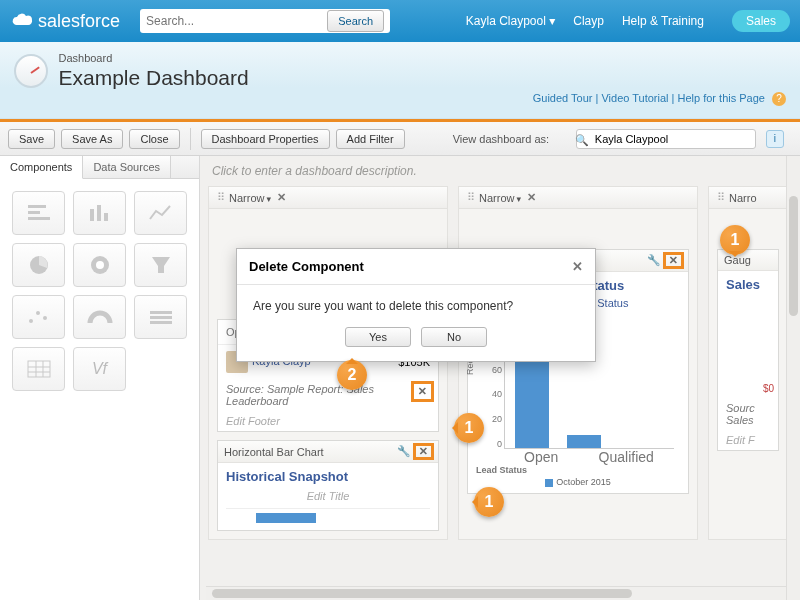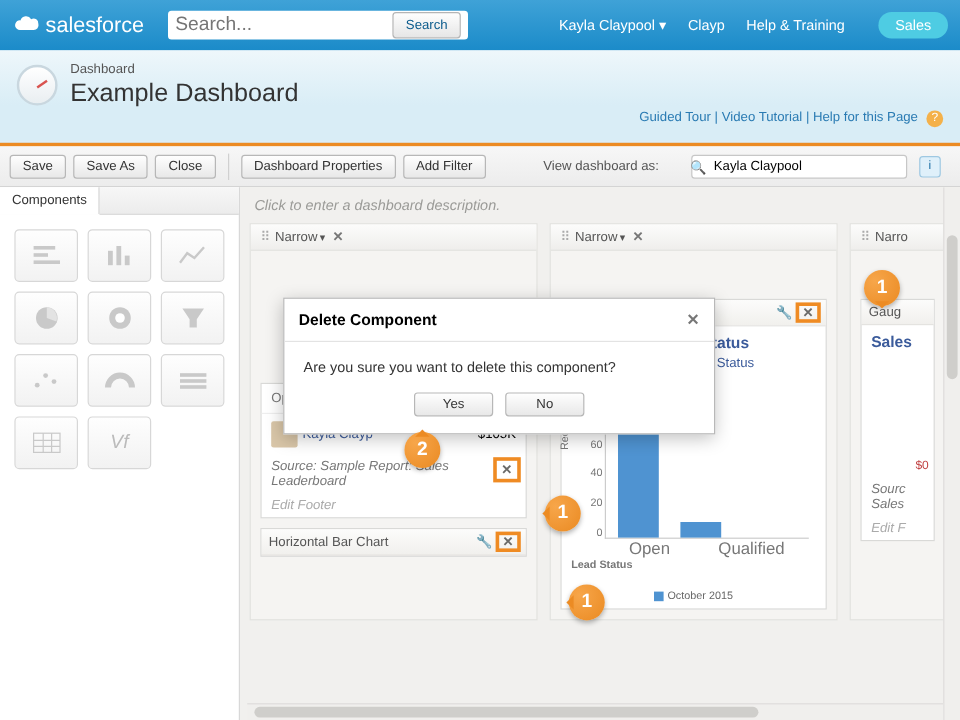--- a/index.html
+++ b/index.html
@@ -1,21 +1,21 @@
 <!DOCTYPE html>
 <html><head>
 <meta charset="utf-8">
 <style>
 *{box-sizing:border-box;margin:0;padding:0;font-family:Arial,Helvetica,sans-serif}
 body{width:800px;height:600px;overflow:hidden;background:#fff;position:relative}
 .topbar{height:42px;background:linear-gradient(#3fa2d7,#1b8bc9);display:flex;align-items:center;padding:0 10px;color:#fff;font-size:12px}
 .logo{color:#fff;font-size:18px;font-weight:normal;display:flex;align-items:center;margin-right:20px}
 .logo svg{margin-right:2px}
 .searchwrap{background:#fff;border-radius:3px;display:flex;align-items:center;height:24px;width:250px;margin-right:8px;padding:0 6px}
-.searchwrap input{border:none;outline:none;font-size:16px;color:#4c1d95;width:180px}
+.searchwrap input{border:none;outline:none;font-size:12px;color:#4c1d95;width:180px}
 .searchbtn{background:linear-gradient(#fefefe,#e6e6e6);border:1px solid #b5b5b5;color:#0b5b8c;border-radius:3px;height:22px;padding:0 10px;font-size:11px;cursor:pointer;margin-left:auto}
 .toplinks{display:flex;gap:18px;margin-left:auto;align-items:center}
 .toplinks .user{color:#fff;font-size:12px}
 .toplinks a{color:#fff;text-decoration:none;font-size:12px}
 .salespill{background:#4ecce3;color:#fff;padding:4px 14px;border-radius:12px;font-size:12px;margin-left:10px}
 .subheader{background:linear-gradient(#eef7fb,#d9edf6 60%,#d9edf6);padding:10px 14px 28px 14px;border-bottom:1px solid #cfe4ef}
 .subheader .crumb{font-size:11px;color:#555}
 .subheader h1{font-size:21px;color:#333;font-weight:normal;margin-top:2px}
 .dashicon{display:inline-block;width:34px;height:34px;border:2px solid #c9d7df;border-radius:50%;vertical-align:middle;margin-right:6px;position:relative;background:linear-gradient(#fff,#e9eef1)}
 .dashicon::after{content:"";position:absolute;left:15px;top:16px;width:10px;height:2px;background:#d9534f;transform:rotate(-35deg);transform-origin:left}
@@ -59,21 +59,21 @@
 .source{font-style:italic;color:#777;padding:4px 8px}
 .editfooter{font-style:italic;color:#aaa;padding:4px 8px}
 .avatar{width:22px;height:22px;background:#d9c6a8;display:inline-block;vertical-align:middle;border-radius:2px;margin-right:4px}
 .barchart{height:150px;position:relative;padding:4px 4px 4px 28px}
 .yaxis{position:absolute;left:2px;top:0;bottom:16px;width:24px;display:flex;flex-direction:column;justify-content:space-between;font-size:9px;color:#777;text-align:right}
 .plot{position:absolute;left:28px;right:6px;top:4px;bottom:16px;border-left:1px solid #ccc;border-bottom:1px solid #ccc;display:flex;align-items:flex-end;gap:18px;padding:0 10px}
 .bar{width:34px;background:#4f93d1}
 .xaxis{position:absolute;left:28px;right:6px;bottom:0;display:flex;justify-content:space-around;font-size:14px;color:#777}
 .axlabel{font-size:9px;color:#777;}
 .rotlabel{position:absolute;left:-6px;top:50%;transform:rotate(-90deg) translateX(20px);transform-origin:left;font-size:9px;color:#777;white-space:nowrap}
-.legend{font-size:9px;color:#666;text-align:center;margin-top:16px}
+.legend{font-size:9px;color:#666;text-align:center;margin-top:2px}
 .legend .sw{display:inline-block;width:8px;height:8px;background:#4f93d1;margin-right:3px;vertical-align:middle}
 .modal{position:absolute;left:236px;top:248px;width:360px;background:#fff;border:1px solid #b8b8b8;box-shadow:0 4px 14px rgba(0,0,0,.25);z-index:50}
 .modal .mhdr{padding:10px 12px;font-weight:bold;font-size:13px;border-bottom:1px solid #e3e3e3;display:flex;align-items:center}
 .modal .mhdr .mx{margin-left:auto;color:#777;cursor:pointer;font-size:13px}
 .modal .mmsg{padding:14px 16px;font-size:12px;color:#333}
 .modal .mbtns{display:flex;justify-content:center;gap:10px;padding:0 0 14px}
 .callout{position:absolute;width:30px;height:30px;border-radius:50%;background:radial-gradient(circle at 30% 30%,#f7a64a,#ea8a22);color:#fff;font-weight:bold;font-size:16px;display:flex;align-items:center;justify-content:center;box-shadow:0 2px 4px rgba(0,0,0,.3);z-index:60}
 .callout.tail-up::before{content:"";position:absolute;top:-8px;left:9px;border:6px solid transparent;border-bottom-color:#ec8b23}
 .callout.tail-left::before{content:"";position:absolute;left:-8px;top:9px;border:6px solid transparent;border-right-color:#ec8b23}
 .callout.tail-down::before{content:"";position:absolute;bottom:-8px;left:9px;border:6px solid transparent;border-top-color:#ec8b23}
@@ -133,20 +133,21 @@
     <input value="Kayla Claypool" style="">
   </span>
   <span class="infoicon">i</span>
 </div>
 
 <div class="main">
 
   <div class="leftpane">
     <div class="tabs">
       <div class="tab active">Components</div>
+      <div class="tab">Data Sources</div>
     </div>
     <div class="compgrid">
       <div class="compcell">
           <svg width="26" height="20">
             <rect x="2" y="2" width="18" height="3" fill="#c9c9c9"></rect>
             <rect x="2" y="8" width="12" height="3" fill="#c9c9c9"></rect>
             <rect x="2" y="14" width="22" height="3" fill="#c9c9c9"></rect>
           </svg>
         </div>
       <div class="compcell">
@@ -237,20 +238,27 @@
             <span class="closex highlight" style="padding:2px 5px;margin:4px 6px 0 0">✕</span>
           </div>
           <div class="editfooter">Edit Footer</div>
         </div>
 
         <div class="widget">
           <div class="whdr">
             <span class="ttl">Horizontal Bar Chart</span>
             <span class="wrench">🔧</span>
             <span class="closex highlight" style="padding:0 4px">✕</span>
+          </div>
+          <div class="body">
+            <div class="linktitle">Historical Snapshot</div>
+            <div style="text-align:center;color:#aaa;font-style:italic;margin:6px 0">Edit Title</div>
+            <div style="height:16px;border-top:1px solid #eee;margin-top:6px">
+                <div style="width:60px;height:10px;background:#4f93d1;margin:4px 0 0 30px"></div>
+              </div>
           </div>
         </div>
       </div>
 
       <div class="col colB">
         <div class="colhdr">
           <span style="color:#aaa">⠿</span>
           <span class="dd">Narrow</span>
           <span class="x">✕</span>
         </div>

